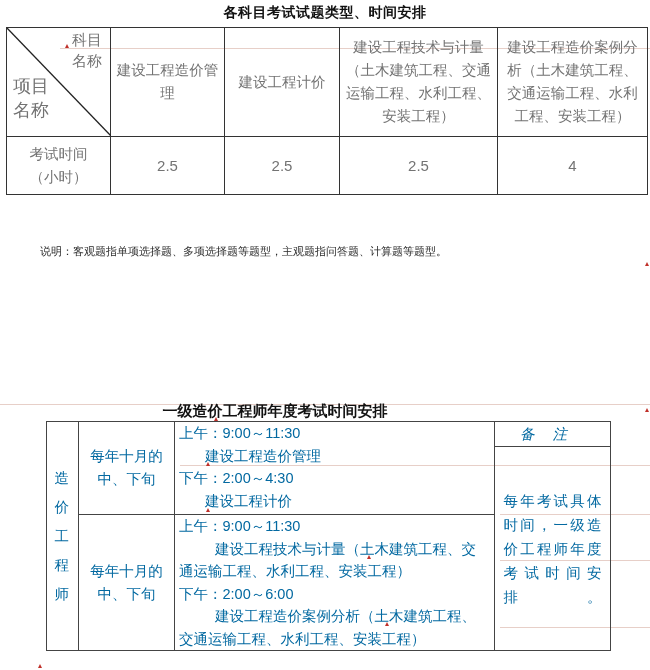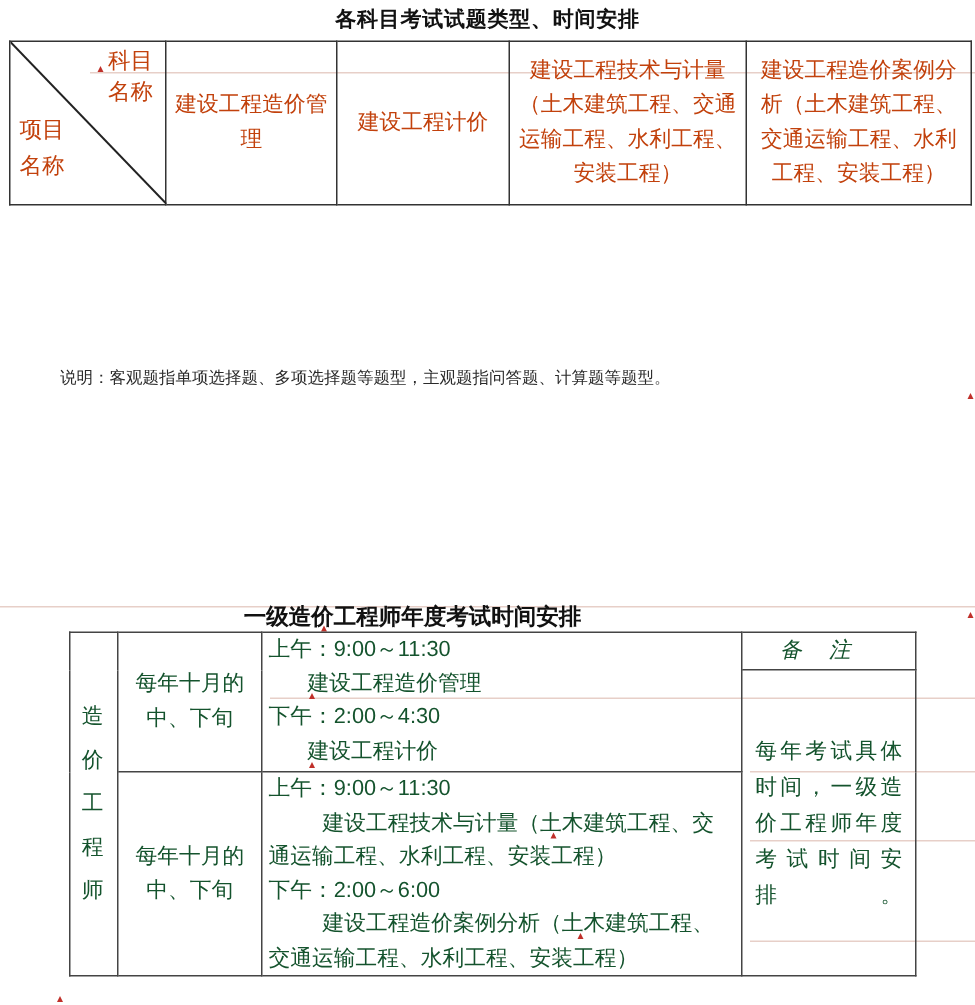--- a/index.html
+++ b/index.html
@@ -20,43 +20,43 @@
     position: absolute; left: 0; width: 650px; top: 4px; text-align: center;
     font-family: "DejaVu Sans", "Liberation Sans", sans-serif;
     font-weight: bold; font-size: 14px; letter-spacing: 0.5px; color: #111;
   }
   table.t1 {
     position: absolute; left: 6px; top: 27px; width: 641px;
     border-collapse: collapse; table-layout: fixed;
   }
   table.t1 td {
     border: 1.5px solid #333; text-align: center; vertical-align: middle;
-    font-size: 14.5px; line-height: 23px; padding: 0 4px; color: #c2410c;
+    font-size: 14.5px; line-height: 23px; padding: 0 4px; color: #737373;
   }
   table.t1 td.num { font-family: "Liberation Sans", "DejaVu Sans", sans-serif; font-size: 15px; }
   .diag {
     position: relative; height: 108px; padding: 0 !important;
   }
   .diag svg { position: absolute; left: 0; top: 0; }
   .diag .tr { position: absolute; right: 8px; top: 2px; text-align: left; line-height: 21px; font-size: 15px; }
-  .diag .bl { position: absolute; left: 6px; top: 46px; text-align: center; line-height: 24px; font-size: 15px; }
+  .diag .bl { position: absolute; left: 6px; top: 46px; text-align: center; line-height: 24px; font-size: 18px; }
   .note1 {
     position: absolute; left: 40px; top: 244px; font-size: 11px; color: #2a2a2a; white-space: nowrap;
   }
   .title2 {
     position: absolute; left: 0; width: 520px; top: 402px; text-align: center;
     font-family: "DejaVu Sans", "Liberation Sans", sans-serif;
     font-weight: bold; font-size: 15px; color: #111; padding-left: 15px;
   }
   table.t2 {
     position: absolute; left: 46px; top: 421px; width: 564px;
     border-collapse: collapse; table-layout: fixed;
   }
   table.t2 td {
-    border: 1.5px solid #444; vertical-align: middle; font-size: 14.5px; color: #14532d;
+    border: 1.5px solid #444; vertical-align: middle; font-size: 14.5px; color: #0369a1;
   }
   .vtext { text-align: left; line-height: 29px; font-size: 15px; }
   .period { text-align: center; line-height: 23px; }
   .sched { padding: 0 4px !important; line-height: 22.5px; vertical-align: top !important; }
   .sched .time { font-family: "Liberation Sans", "DejaVu Sans", sans-serif; }
   .sched .subj { padding-left: 26px; }
   .sched .subj2 { text-indent: 36px; }
   .remark-h { text-align: center; letter-spacing: 18px; height: 22px; line-height: 22px; font-style: italic; }
   .remark-b { padding: 0 6px !important; line-height: 24px; text-align: justify; text-align-last: justify; font-size: 15px; }
 </style>
@@ -103,20 +103,27 @@
       <div class="bl">
         <div>项目</div>
         <div>名称</div>
       </div>
     </td>
     <td>建设工程造价管理</td>
     <td>建设工程计价</td>
     <td>建设工程技术与计量（土木建筑工程、交通运输工程、水利工程、安装工程）</td>
     <td>建设工程造价案例分析（土木建筑工程、交通运输工程、水利工程、安装工程）</td>
   </tr>
+  <tr style="height:58px">
+    <td style="padding:0 14px;">考试时间（小时）</td>
+    <td class="num">2.5</td>
+    <td class="num">2.5</td>
+    <td class="num">2.5</td>
+    <td class="num">4</td>
+  </tr>
 </tbody>
   </table>
 
 <div class="note1">说明：客观题指单项选择题、多项选择题等题型，主观题指问答题、计算题等题型。</div>
 
 <div class="title2" style="left:0; width:520px;">一级造价工程师年度考试时间安排</div>
 
 <table class="t2">
   <colgroup>
     <col style="width:32px">

